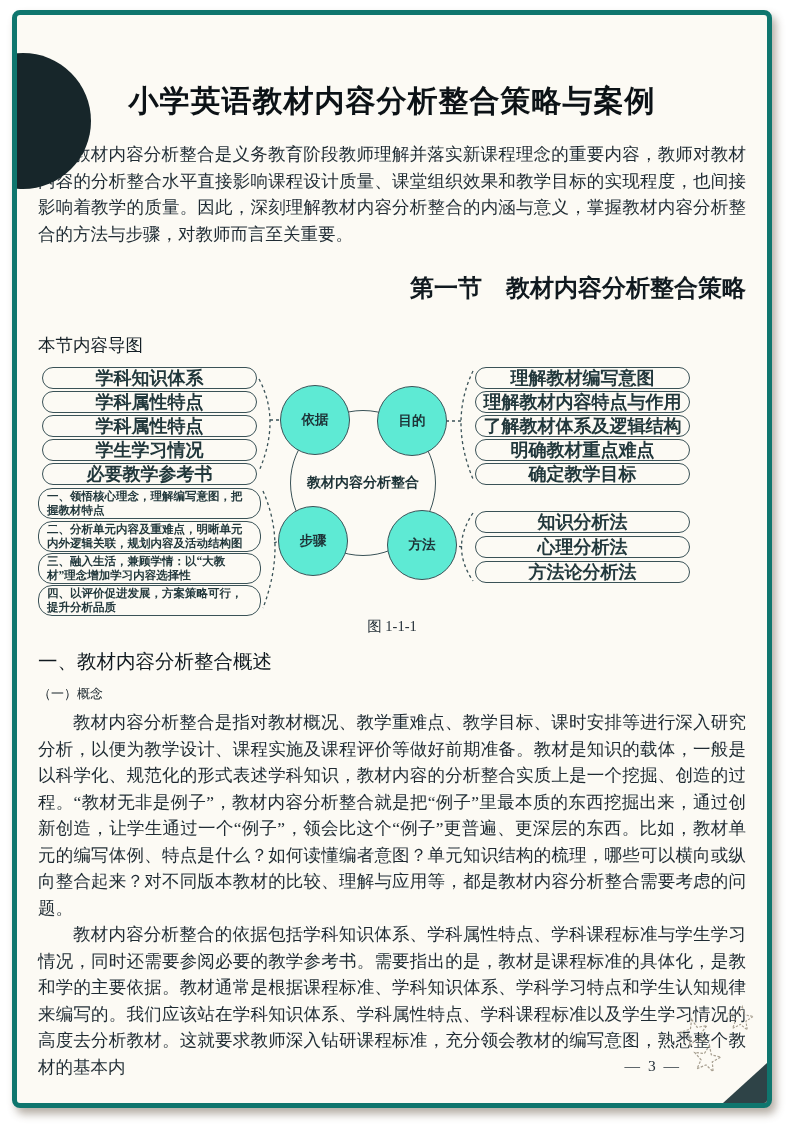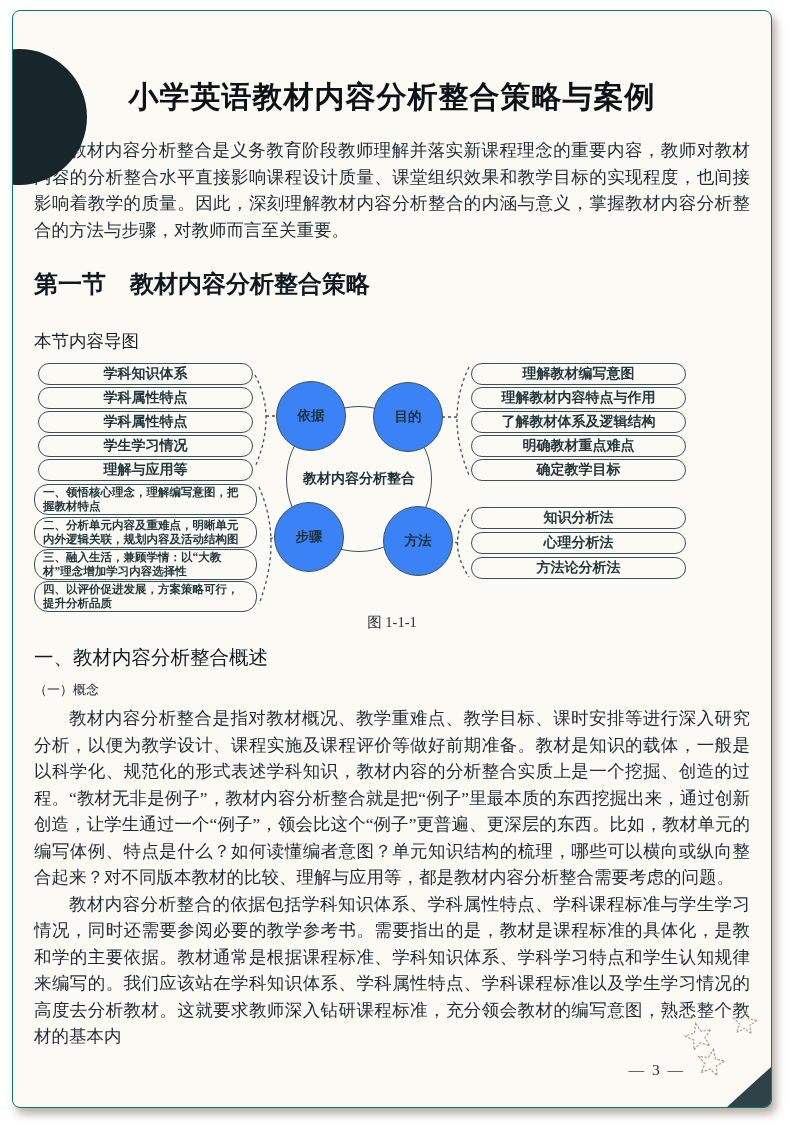--- a/index.html
+++ b/index.html
@@ -1,49 +1,49 @@
 <!DOCTYPE html>
 <html><head>
 <meta charset="utf-8">
 <style>
   html,body{margin:0;padding:0;background:#ffffff;width:790px;height:1125px;}
   .stage{position:relative;width:790px;height:1125px;overflow:hidden;
          font-family:"Liberation Serif","DejaVu Serif",serif;}
   .page{position:absolute;left:12px;top:10px;width:760px;height:1098px;
-        box-sizing:border-box;background:#fcfaf4;border:1px solid #0f766e;
+        box-sizing:border-box;background:#fcfaf4;border:5px solid #0f766e;
         border-radius:8px;box-shadow:4px 6px 8px rgba(90,75,55,.45);
         padding:0 21px;overflow:hidden;}
   .corner-circle{position:absolute;left:-62px;top:38px;width:136px;height:136px;
         border-radius:50%;background:#17262a;}
   h1.title{margin:68px 0 0;text-align:center;font-size:30px;line-height:36px;
         font-weight:700;letter-spacing:1px;color:#0c1216;
         font-family:"Liberation Sans","DejaVu Sans",sans-serif;}
   p.body-text{margin:0;text-indent:2em;text-align:justify;font-size:17.5px;
         line-height:26.5px;color:#1f2b33;}
   p.intro{margin-top:22px;}
-  h2.section{margin:26px 0 0;text-align:left;font-size:24px;line-height:30px;
+  h2.section{margin:26px 0 0;text-align:right;font-size:24px;line-height:30px;
         font-weight:600;color:#10191f;
         font-family:"Liberation Sans","DejaVu Sans",sans-serif;}
   .map-label{margin:30px 0 0;font-size:17.5px;line-height:24px;color:#141f26;
         font-family:"Liberation Sans","DejaVu Sans",sans-serif;}
   .diagram{position:relative;height:252px;margin:6px 0 0;}
   .diagram svg.braces{position:absolute;left:0;top:0;z-index:0;}
   .dbox{position:absolute;box-sizing:border-box;border:1.5px solid #3a5257;
         border-radius:12px;display:flex;align-items:center;justify-content:center;
-        font-size:14px;font-weight:600;color:#22383c;height:22px;
+        font-size:18px;font-weight:600;color:#22383c;height:22px;
         background:transparent;white-space:nowrap;}
   .dbox.steps{height:31px;border-radius:14px;justify-content:flex-start;
         text-align:left;padding:0 8px;font-size:11.5px;line-height:13.5px;
         white-space:normal;}
   .big-circle{position:absolute;left:252px;top:47px;width:146px;height:146px;
         box-sizing:border-box;border:1.5px solid #3a5257;border-radius:50%;
         display:flex;align-items:center;justify-content:center;z-index:1;
         font-size:14px;font-weight:700;color:#1d3337;}
   .node{position:absolute;width:70px;height:70px;box-sizing:border-box;
-        border:1.5px solid #3a5257;border-radius:50%;background:#3b82f6;
+        border:1.5px solid #3a5257;border-radius:50%;background:#5eead4;
         display:flex;align-items:center;justify-content:center;z-index:2;
         font-size:13.5px;font-weight:700;color:#1d3337;}
   .fig-caption{margin:2px 0 12px;text-align:center;font-size:14.5px;color:#1f2b33;}
   h3.overview{margin:14px 0 0;font-size:19.5px;line-height:26px;font-weight:500;
         color:#10191f;font-family:Liberation Mono, monospace;}
   h4.concept{margin:6px 0 0;font-size:13px;line-height:24px;font-weight:400;
         color:#141f26;font-family:"Liberation Sans","DejaVu Sans",sans-serif;}
   p.para1{margin-top:3px;}
   .page-number{position:absolute;right:86px;bottom:28px;font-size:15.5px;
         letter-spacing:2px;color:#25313a;}
@@ -78,21 +78,21 @@
           <line x1="423" y1="58" x2="409" y2="58"></line>
           <path d="M435,150 Q412,184 435,218"></path>
           <line x1="424" y1="184" x2="419" y2="183"></line>
         </g>
       </svg>
 
       <div class="dbox" style="left:4px;top:4px;width:215px">学科知识体系</div>
       <div class="dbox" style="left:4px;top:28px;width:215px">学科属性特点</div>
       <div class="dbox" style="left:4px;top:52px;width:215px">学科属性特点</div>
       <div class="dbox" style="left:4px;top:76px;width:215px">学生学习情况</div>
-      <div class="dbox" style="left:4px;top:100px;width:215px">理解与应用等</div>
+      <div class="dbox" style="left:4px;top:100px;width:215px">必要教学参考书</div>
 
       <div class="dbox steps" style="left:0;top:125px;width:223px">一、领悟核心理念，理解编写意图，把握教材特点</div>
       <div class="dbox steps" style="left:0;top:158px;width:223px">二、分析单元内容及重难点，明晰单元内外逻辑关联，规划内容及活动结构图</div>
       <div class="dbox steps" style="left:0;top:190px;width:223px">三、融入生活，兼顾学情：以“大教材”理念增加学习内容选择性</div>
       <div class="dbox steps" style="left:0;top:222px;width:223px">四、以评价促进发展，方案策略可行，提升分析品质</div>
 
       <div class="dbox" style="left:437px;top:4px;width:215px">理解教材编写意图</div>
       <div class="dbox" style="left:437px;top:52px;width:215px">了解教材体系及逻辑结构</div>
       <div class="dbox" style="left:437px;top:28px;width:215px">理解教材内容特点与作用</div>
       <div class="dbox" style="left:437px;top:76px;width:215px">明确教材重点难点</div>

